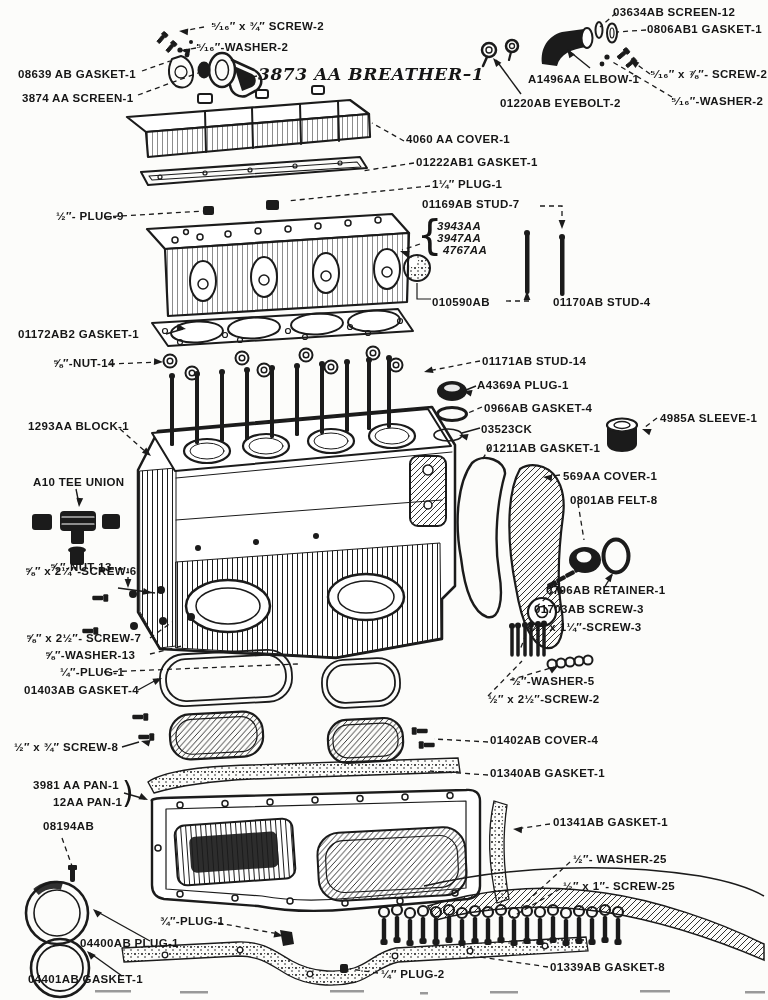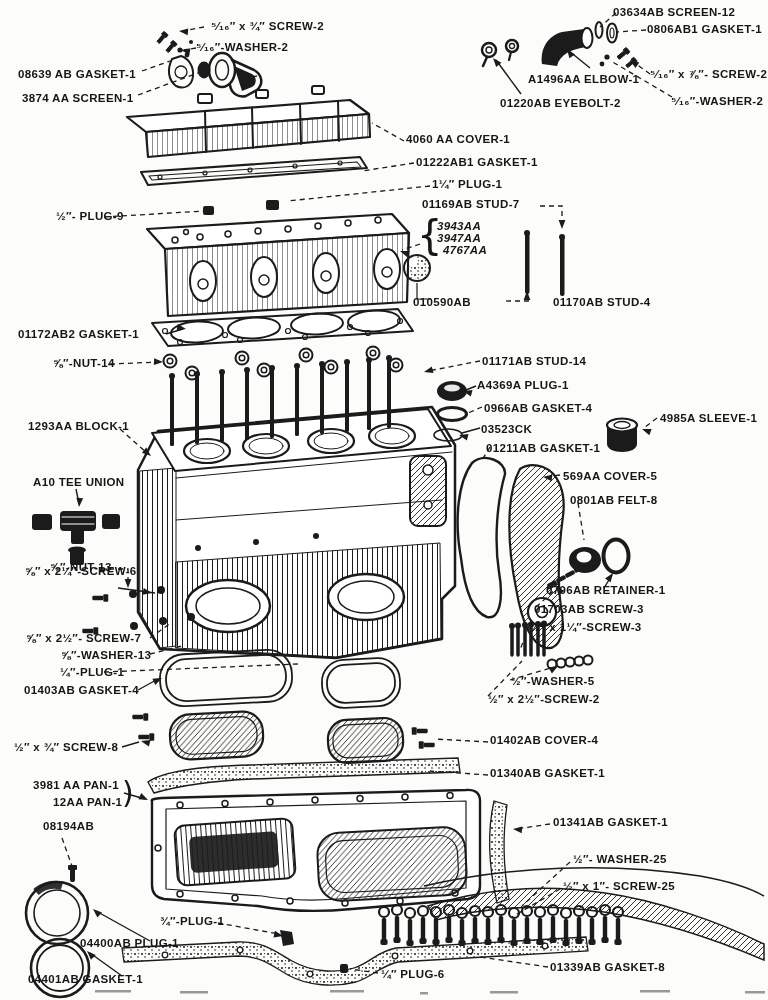--- a/index.html
+++ b/index.html
@@ -460,69 +460,70 @@
 <use href="#ah" transform="translate(163,362) rotate(3)"></use>
       <use href="#ah" transform="translate(151,456) rotate(40)"></use>
 <use href="#ah" transform="translate(128,588) rotate(90)"></use>
       <use href="#ah" transform="translate(400,251) rotate(200)"></use>
 </svg>
 
 <div class="lbl" style="left:211px;top:20px">⁵⁄₁₆″ x ¾″  SCREW-2</div>
 <div class="lbl" style="left:196px;top:41px">⁵⁄₁₆″-WASHER-2</div>
 <div class="lbl" style="left:18px;top:68px">08639 AB  GASKET-1</div>
 <div class="lbl" style="left:22px;top:92px">3874 AA  SCREEN-1</div>
+<div class="lbl big" style="left:258px;top:64px">3873 AA   BREATHER–1</div>
 <div class="lbl" style="left:613px;top:6px">03634AB SCREEN-12</div>
 <div class="lbl" style="left:647px;top:23px">0806AB1 GASKET-1</div>
 <div class="lbl" style="left:528px;top:73px">A1496AA ELBOW-1</div>
 <div class="lbl" style="left:500px;top:97px">01220AB EYEBOLT-2</div>
 <div class="lbl" style="left:650px;top:68px">⁵⁄₁₆″ x ⅞″- SCREW-2</div>
 <div class="lbl" style="left:671px;top:95px">⁵⁄₁₆″-WASHER-2</div>
 <div class="lbl" style="left:406px;top:133px">4060 AA COVER-1</div>
 <div class="lbl" style="left:416px;top:156px">01222AB1 GASKET-1</div>
 <div class="lbl" style="left:432px;top:178px">1¼″  PLUG-1</div>
 <div class="lbl" style="left:422px;top:198px">01169AB STUD-7</div>
 <div class="brace" style="left:417px;top:212px">{</div>
 <div class="lbl it" style="left:437px;top:220px">3943AA</div>
 <div class="lbl it" style="left:437px;top:232px">3947AA</div>
 <div class="lbl it" style="left:443px;top:244px">4767AA</div>
 <div class="lbl" style="left:56px;top:210px">½″- PLUG-9</div>
-<div class="lbl" style="left:413px;top:296px">010590AB</div>
+<div class="lbl" style="left:432px;top:296px">010590AB</div>
 <div class="lbl" style="left:553px;top:296px">01170AB STUD-4</div>
 <div class="lbl" style="left:18px;top:328px">01172AB2 GASKET-1</div>
 <div class="lbl" style="left:53px;top:357px">⅝″-NUT-14</div>
 <div class="lbl" style="left:482px;top:355px">01171AB STUD-14</div>
 <div class="lbl" style="left:477px;top:379px">A4369A PLUG-1</div>
 <div class="lbl" style="left:484px;top:402px">0966AB GASKET-4</div>
 <div class="lbl" style="left:481px;top:423px">03523CK</div>
 <div class="lbl" style="left:660px;top:412px">4985A SLEEVE-1</div>
 <div class="lbl" style="left:486px;top:442px">01211AB GASKET-1</div>
 <div class="lbl" style="left:28px;top:420px">1293AA BLOCK-1</div>
-<div class="lbl" style="left:563px;top:470px">569AA COVER-5</div>
+<div class="lbl" style="left:563px;top:470px">569AA COVER-1</div>
 <div class="lbl" style="left:570px;top:494px">0801AB FELT-8</div>
 <div class="lbl" style="left:33px;top:476px">A10 TEE UNION</div>
 <div class="lbl" style="left:50px;top:561px">⅝″-NUT-13</div>
 <div class="lbl" style="left:25px;top:565px">⅝″ x 2¼″-SCREW-6</div>
 <div class="lbl" style="left:546px;top:584px">0796AB RETAINER-1</div>
 <div class="lbl" style="left:534px;top:603px">01703AB SCREW-3</div>
 <div class="lbl" style="left:530px;top:621px">½″ x 1¼″-SCREW-3</div>
 <div class="lbl" style="left:26px;top:632px">⅝″ x 2½″- SCREW-7</div>
-<div class="lbl" style="left:61px;top:649px">⅝″-WASHER-13</div>
+<div class="lbl" style="left:45px;top:649px">⅝″-WASHER-13</div>
 <div class="lbl" style="left:60px;top:666px">¼″-PLUG-1</div>
 <div class="lbl" style="left:24px;top:684px">01403AB GASKET-4</div>
 <div class="lbl" style="left:511px;top:675px">½″-WASHER-5</div>
 <div class="lbl" style="left:488px;top:693px">½″ x 2½″-SCREW-2</div>
 <div class="lbl" style="left:14px;top:741px">½″ x ¾″ SCREW-8</div>
 <div class="lbl" style="left:490px;top:734px">01402AB COVER-4</div>
 <div class="lbl" style="left:490px;top:767px">01340AB GASKET-1</div>
 <div class="lbl" style="left:33px;top:779px">3981 AA  PAN-1</div>
 <div class="lbl" style="left:53px;top:796px">12AA PAN-1</div>
 <div class="brace2" style="left:122px;top:775px">)</div>
 <div class="lbl" style="left:43px;top:820px">08194AB</div>
 <div class="lbl" style="left:553px;top:816px">01341AB GASKET-1</div>
 <div class="lbl" style="left:573px;top:853px">½″- WASHER-25</div>
 <div class="lbl" style="left:563px;top:880px">½″ x 1″- SCREW-25</div>
 <div class="lbl" style="left:160px;top:915px">¾″-PLUG-1</div>
 <div class="lbl" style="left:80px;top:937px">04400AB PLUG-1</div>
 <div class="lbl" style="left:28px;top:973px">04401AB GASKET-1</div>
-<div class="lbl" style="left:381px;top:968px">¼″  PLUG-6</div>
+<div class="lbl" style="left:381px;top:968px">¼″  PLUG-2</div>
 <div class="lbl" style="left:550px;top:961px">01339AB GASKET-8</div>
 
 </div>
 
 </body></html>

